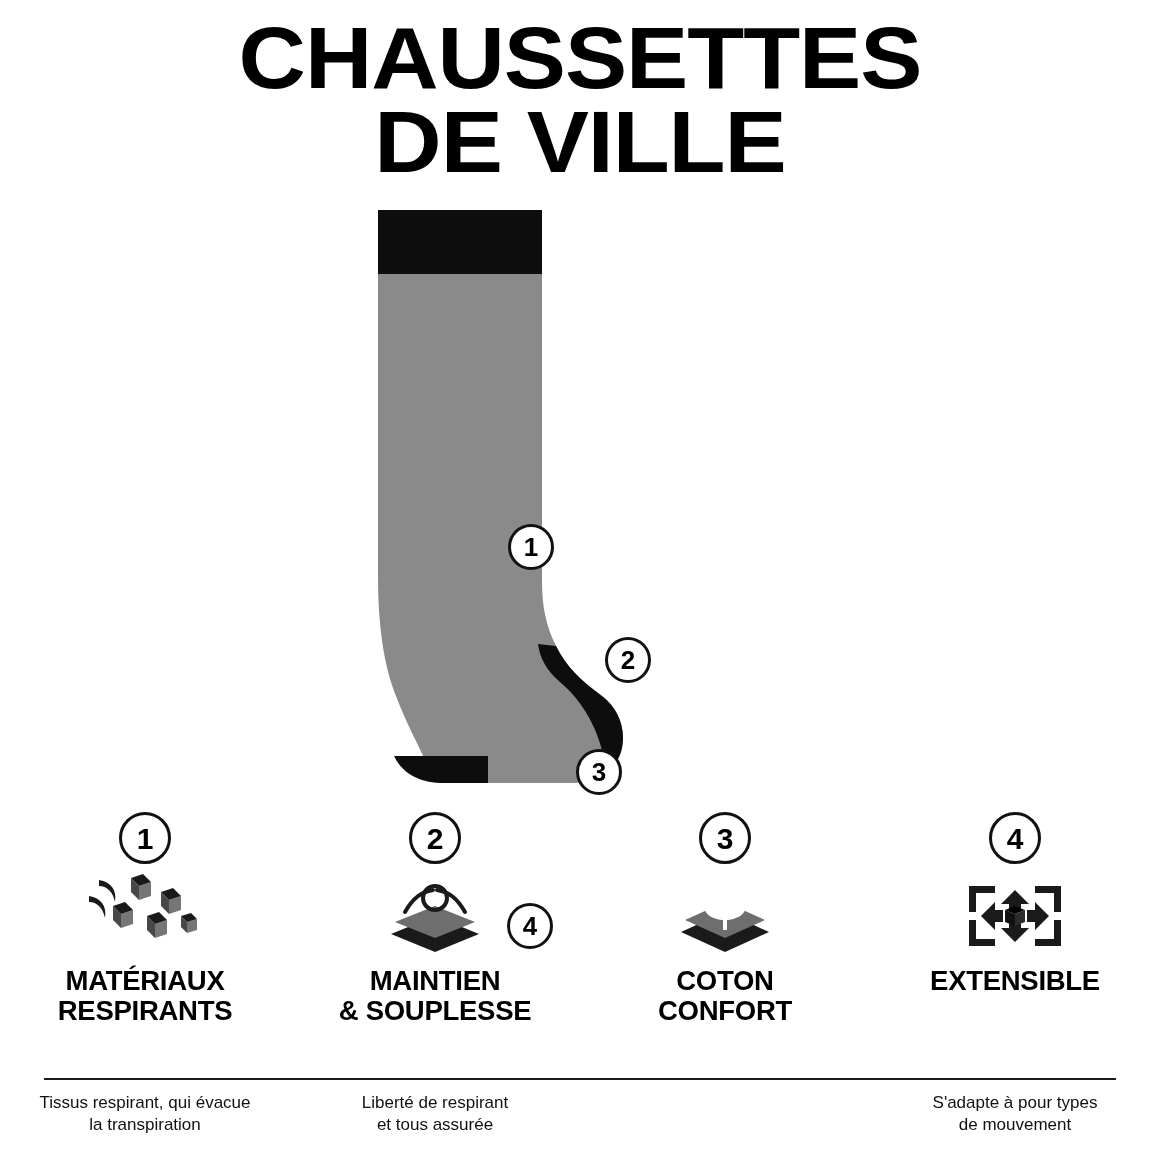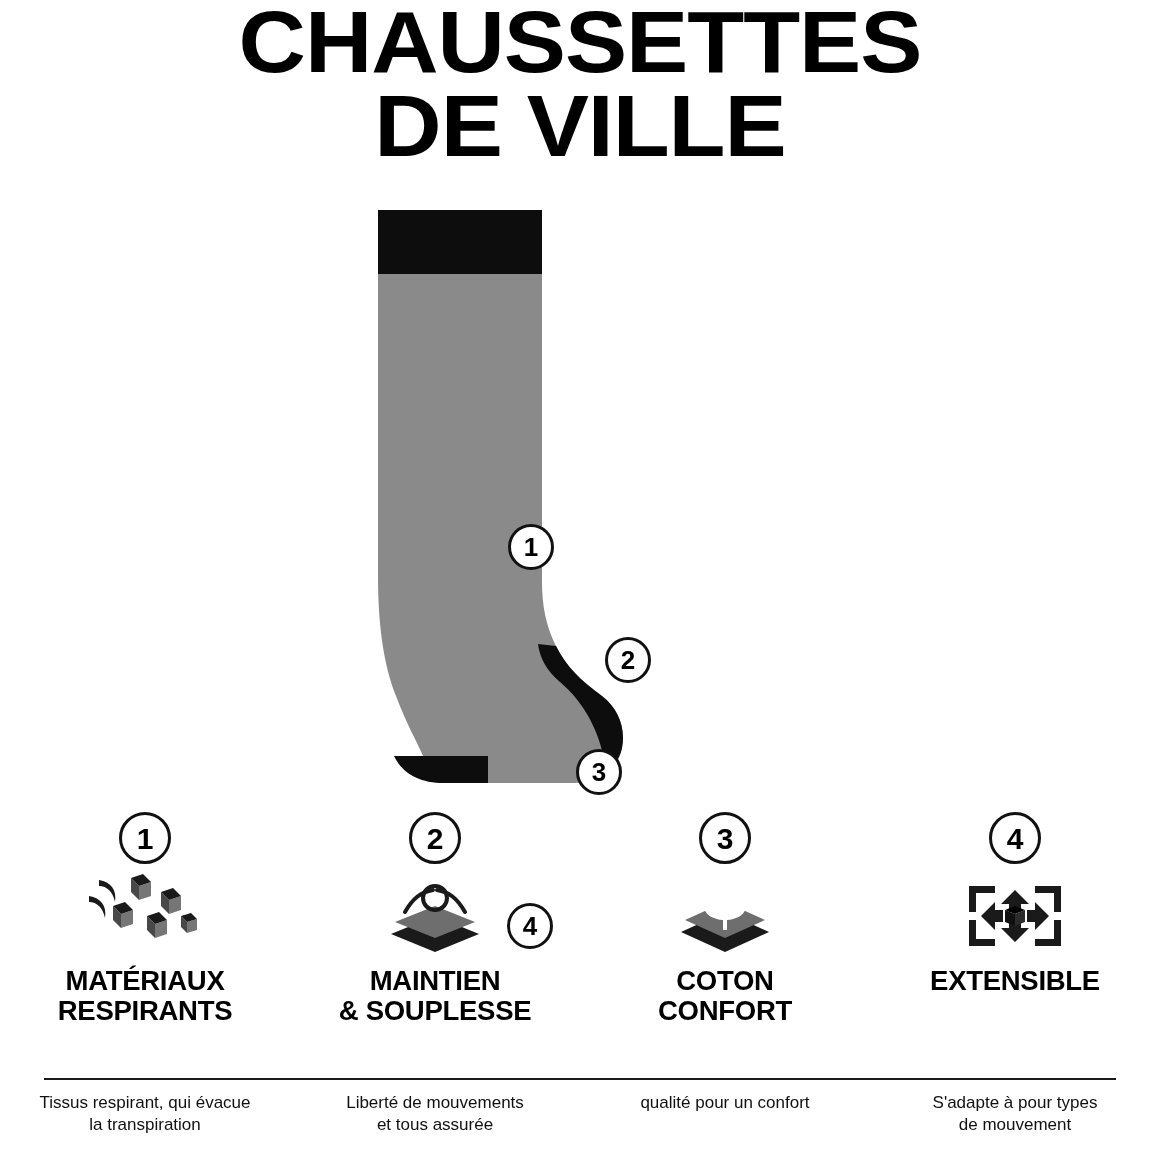--- a/index.html
+++ b/index.html
@@ -12,21 +12,21 @@
     height: 1160px;
     font-family: "Liberation Sans", sans-serif;
     color: #000000;
     position: relative;
     overflow: hidden;
   }
 
   
   .title-block {
     position: absolute;
-    top: 0;
+    top: 16px;
     left: 0;
     width: 1160px;
     text-align: center;
   }
   .title-line {
     font-family: "Liberation Sans", sans-serif;
     font-weight: bold;
     font-size: 84px;
     line-height: 0.96;
     letter-spacing: -1px;
@@ -259,23 +259,22 @@
 </div>
 
 <div class="divider"></div>
 
 <div class="captions">
   <div class="caption">
     <div>Tissus respirant, qui évacue</div>
     <div>la transpiration</div>
   </div>
   <div class="caption">
-    <div>Liberté de mouvements</div>
+    <div>Liberté de respirant</div>
     <div>et tous assurée</div>
   </div>
   <div class="caption">
-    <div>qualité pour un confort</div>
   </div>
   <div class="caption">
     <div>S'adapte à pour types</div>
     <div>de mouvement</div>
   </div>
 </div>
 
 </body></html>

